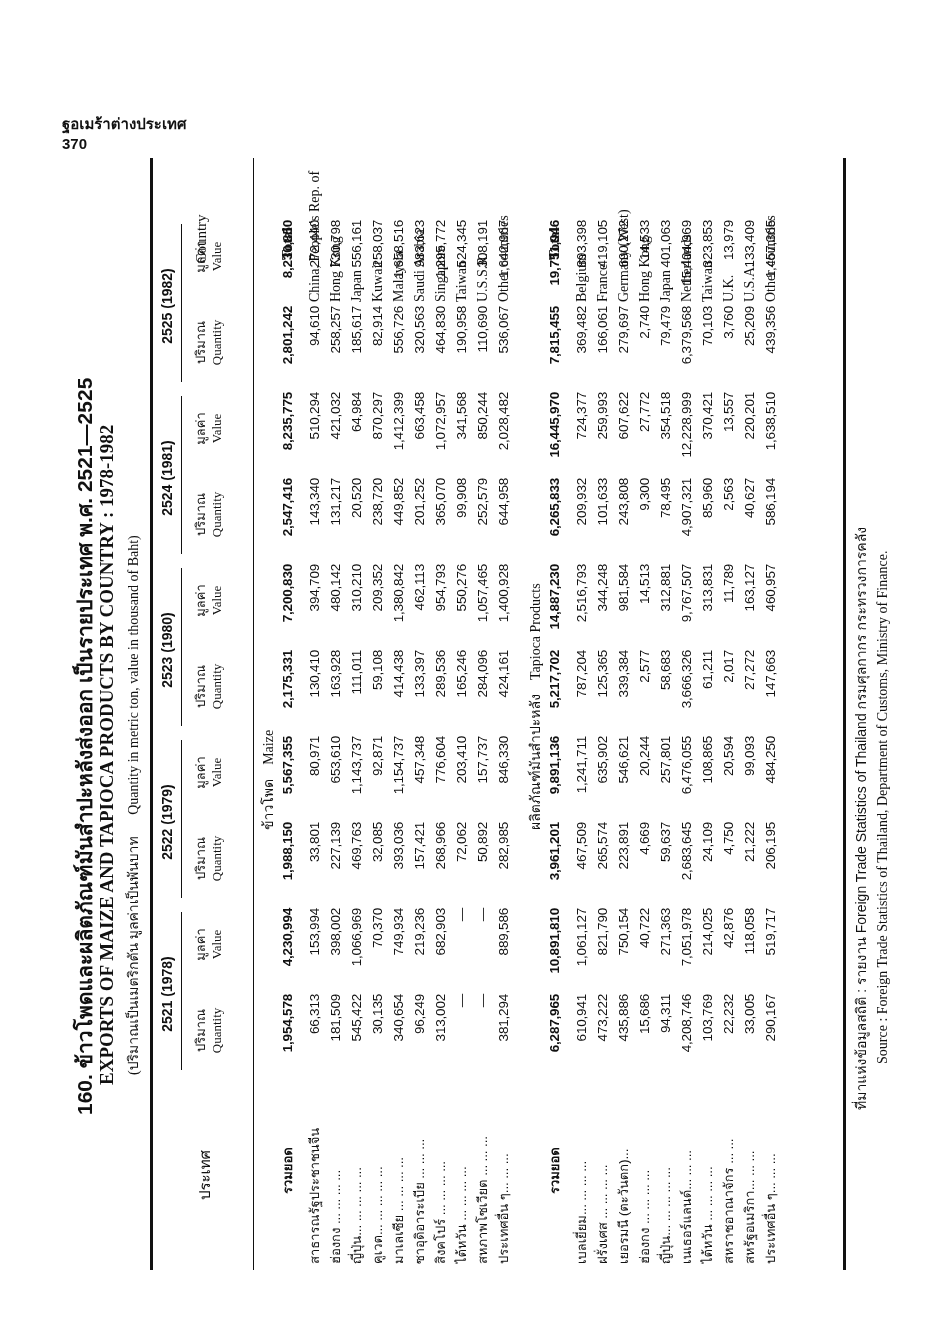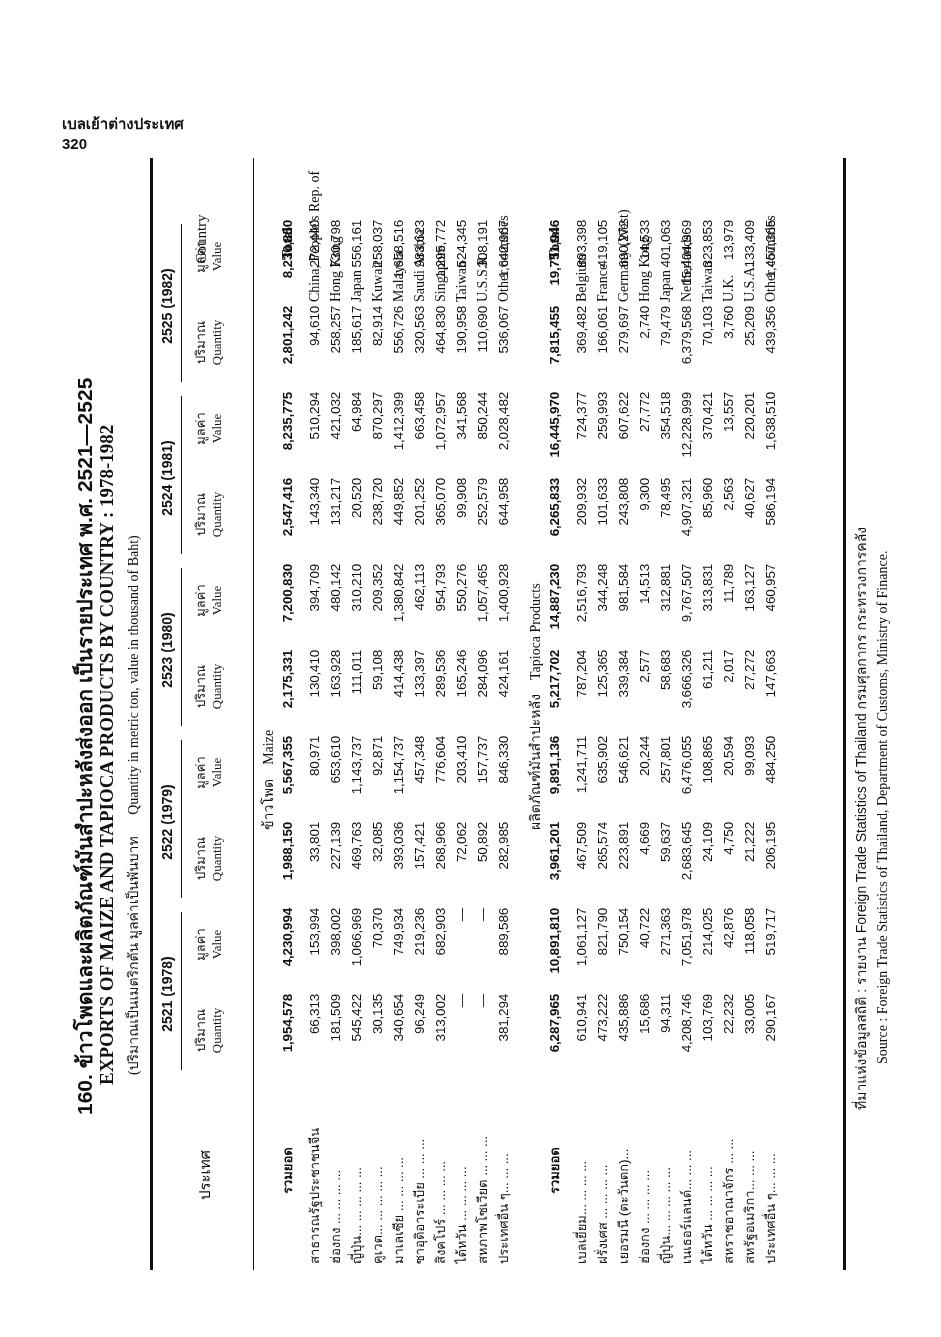--- a/index.html
+++ b/index.html
@@ -46,22 +46,22 @@
   .row.total .en-name { font-weight: bold; left: 1010px; font-size: 15px; }
 
   .footer { position: absolute; left: 180px; top: 788px; font-size: 14px; line-height: 22px; white-space: nowrap; }
   .footer .f1 { font-family: "Liberation Sans", sans-serif; }
   .footer .f2 { padding-left: 46px; }
 </style>
 </head>
 <body>
 
 <div class="running-head">
-  <div>เบลเย้าต่างประเทศ</div>
-  <div>320</div>
+  <div>ฐอเมร้าต่างประเทศ</div>
+  <div>370</div>
 </div>
 
 <div class="rot-wrap">
   <div class="title-block">
     <div class="title-line1">
       <span>160.</span>
       <span>ข้าวโพดและผลิตภัณฑ์มันสำปะหลังส่งออก เป็นรายประเทศ พ.ศ. 2521—2525</span>
     </div>
     <div class="title-line2">EXPORTS OF MAIZE AND TAPIOCA PRODUCTS BY COUNTRY : 1978-1982</div>
     <div class="title-line3">

